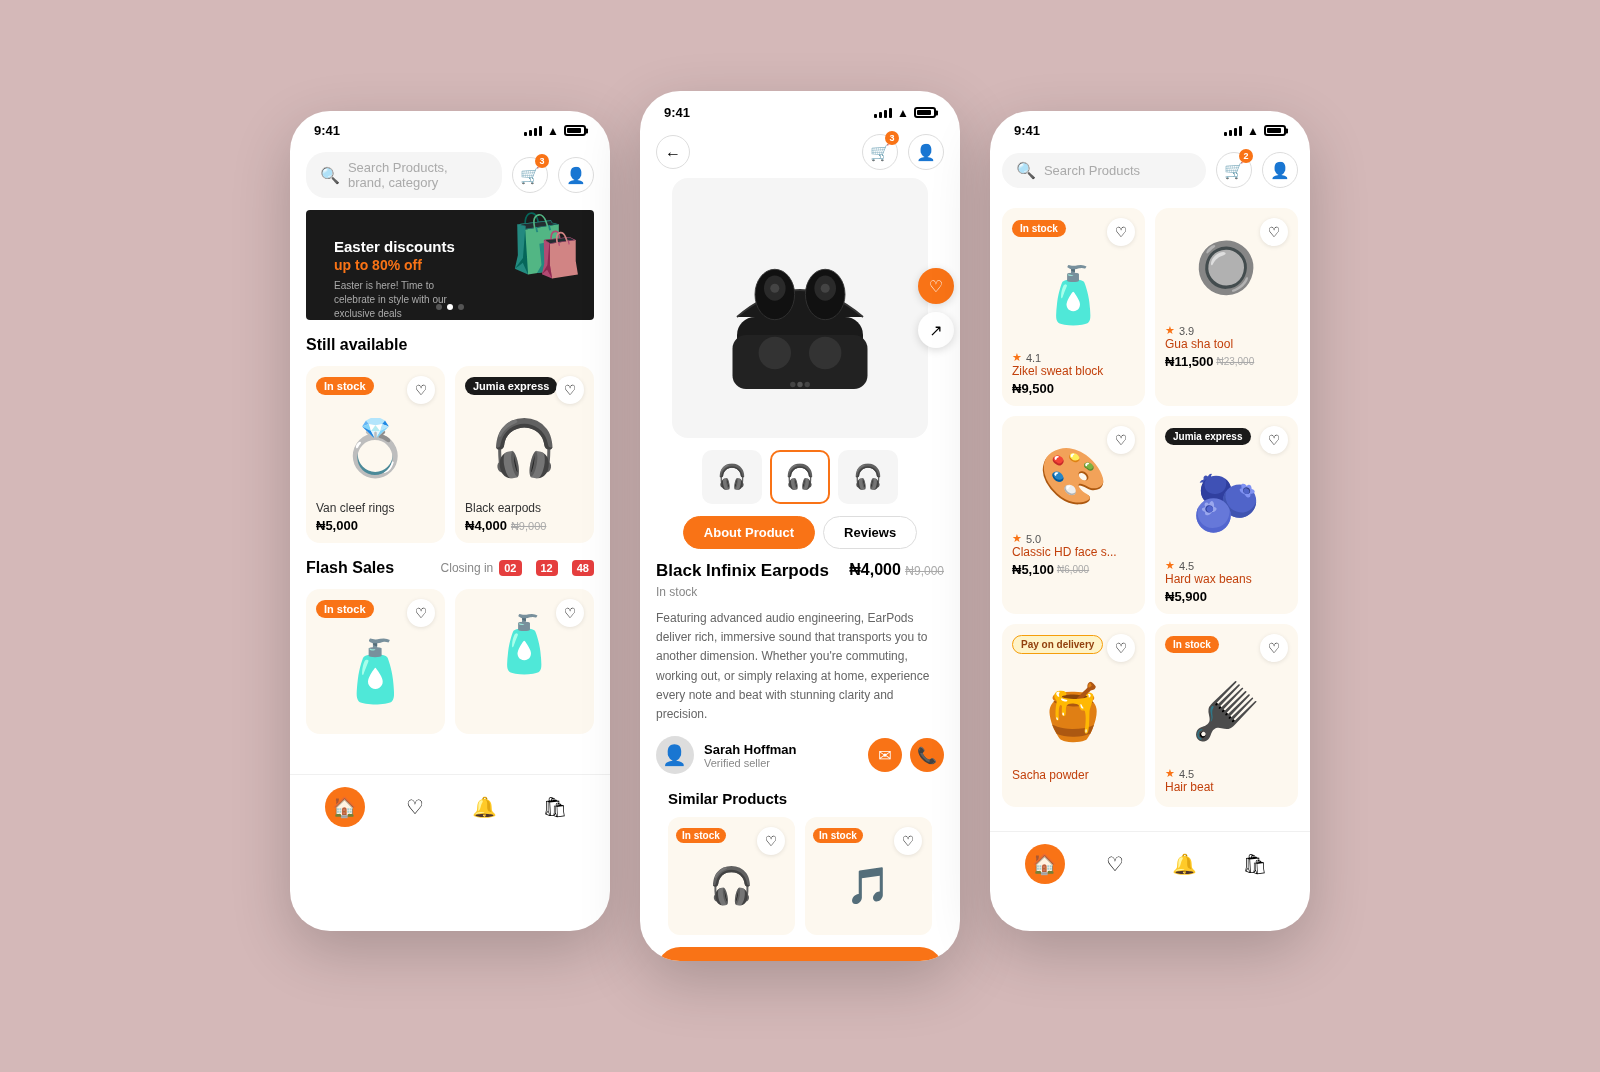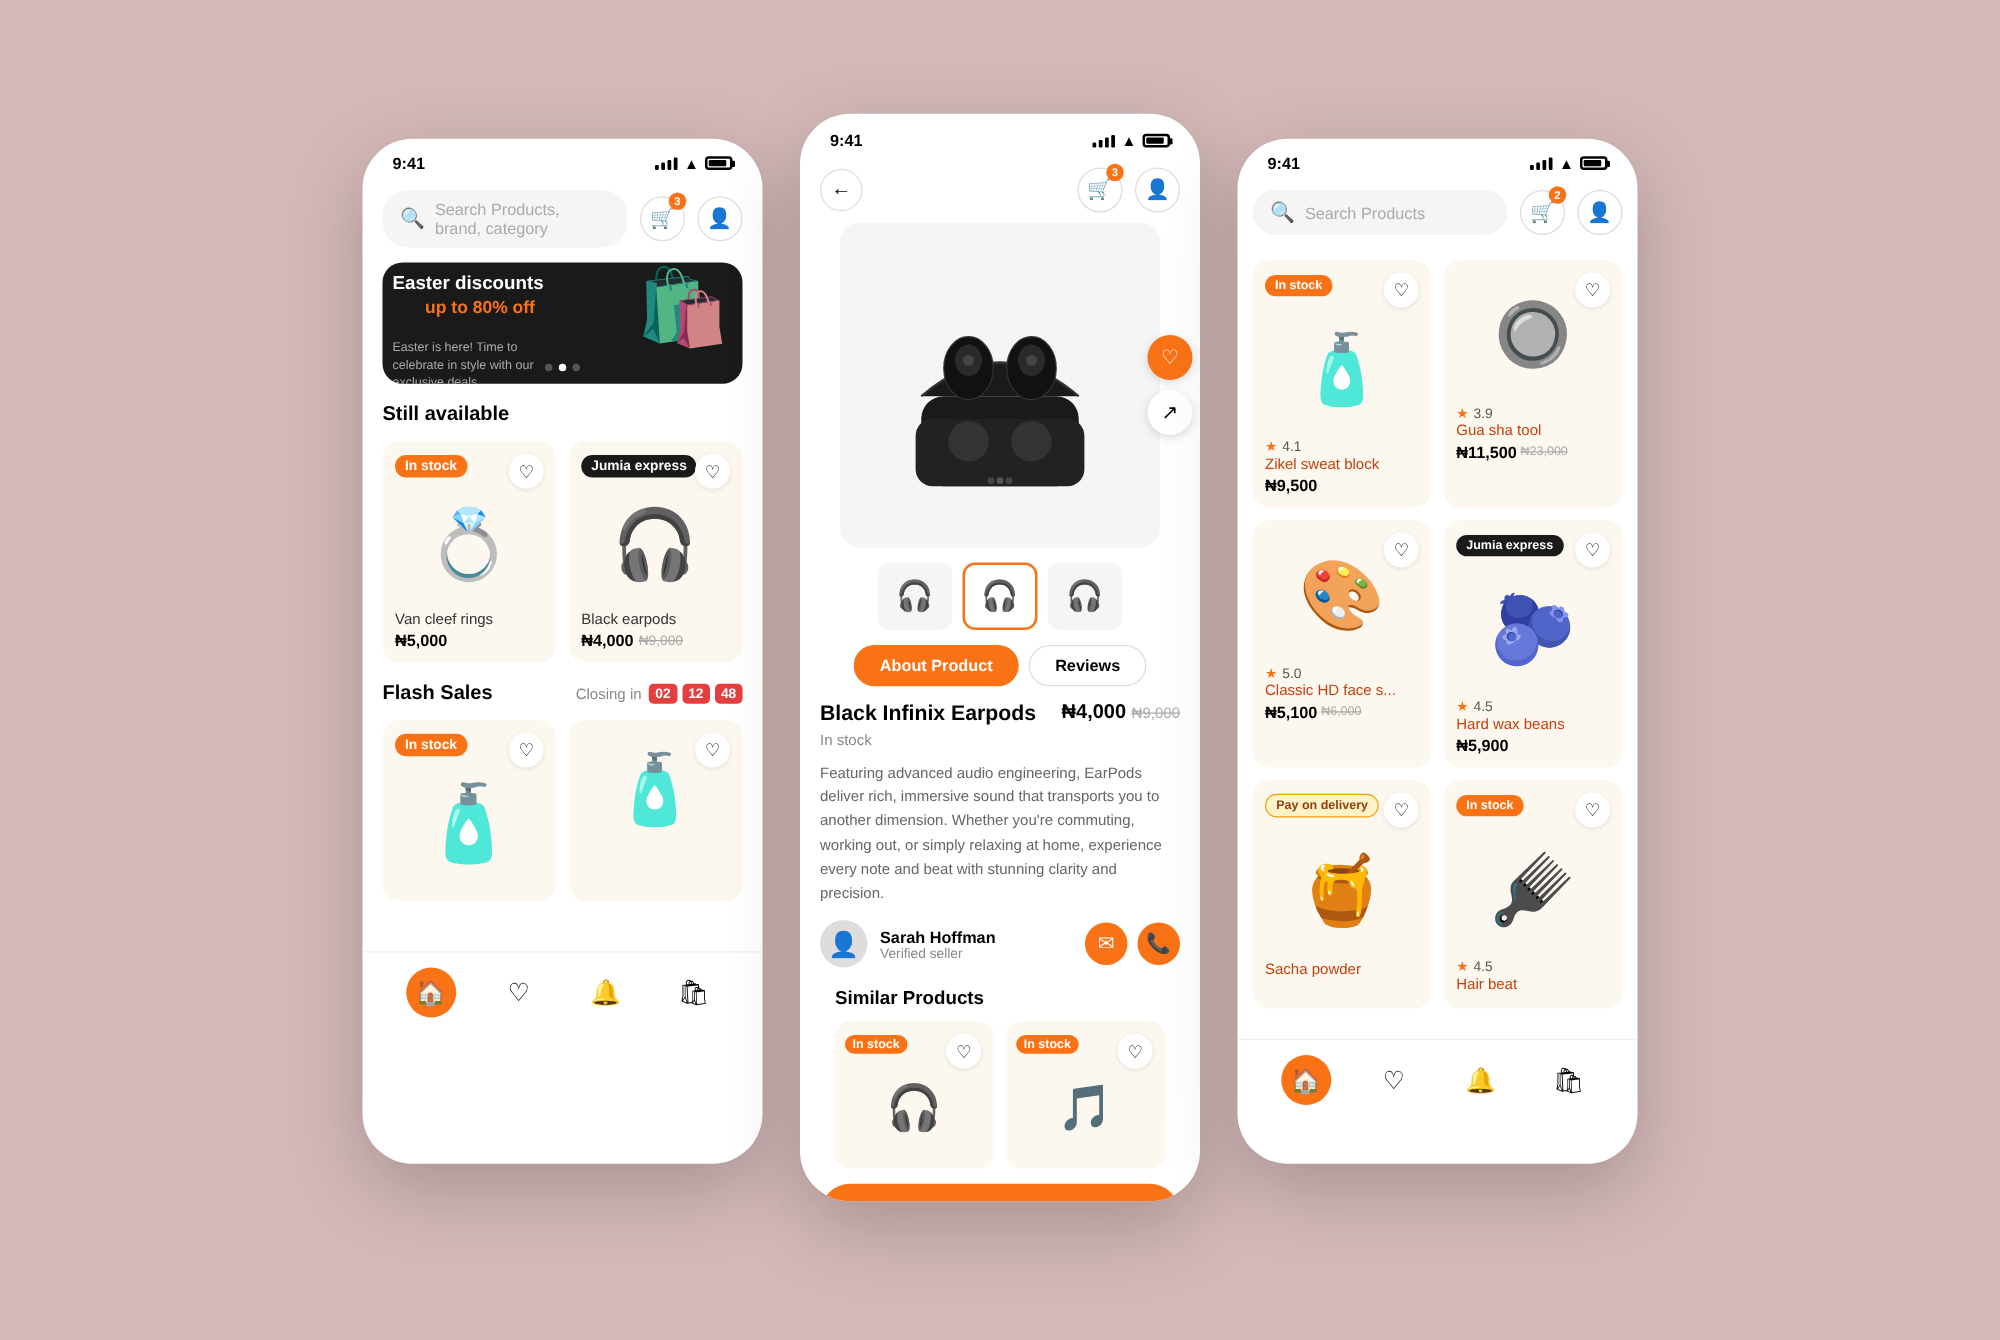--- a/index.html
+++ b/index.html
@@ -107,32 +107,32 @@
       color: #fff;
       font-size: 9px;
       width: 14px; height: 14px;
       border-radius: 50%;
       display: flex; align-items: center; justify-content: center;
       font-weight: 700;
     }
 
     .banner {
       background: #1a1a1a;
-      border-radius: 16px;
-      padding: 8px;
+      border-radius: 4px;
+      padding: 28px;
       margin-bottom: 16px;
       position: relative;
       overflow: hidden;
-      height: 97px;
+      height: 110px;
       display: flex;
       align-items: flex-start;
     }
     .banner-text { z-index: 1; }
     .banner-title { color: #fff; font-size: 15px; font-weight: 700; margin-bottom: 2px; }
-    .banner-subtitle { color: #f97316; font-size: 14px; font-weight: 700; margin-bottom: 19px; text-align: center; }
+    .banner-subtitle { color: #f97316; font-size: 14px; font-weight: 700; margin-bottom: 6px; }
     .banner-desc { color: #aaa; font-size: 10px; max-width: 140px; line-height: 1.4; }
     .banner-dots {
       position: absolute;
       bottom: 10px; left: 50%;
       transform: translateX(-50%);
       display: flex; gap: 5px;
     }
     .dot { width: 6px; height: 6px; border-radius: 50%; background: #555; }
     .dot.active { background: #fff; }
     .banner-figure {
@@ -143,21 +143,21 @@
     }
 
     .section-header {
       display: flex;
       justify-content: space-between;
       align-items: center;
       margin-bottom: 12px;
     }
     .section-title { font-size: 16px; font-weight: 700; }
     .flash-meta { display: flex; align-items: center; gap: 6px; font-size: 12px; color: #888; }
-    .countdown { display: flex; gap: 4px; }
+    .countdown { display: flex; gap: 14px; }
     .count-box {
       background: #e53e3e;
       color: #fff;
       font-size: 11px;
       font-weight: 700;
       padding: 2px 5px;
       border-radius: 4px;
     }
 
     .products-row {

